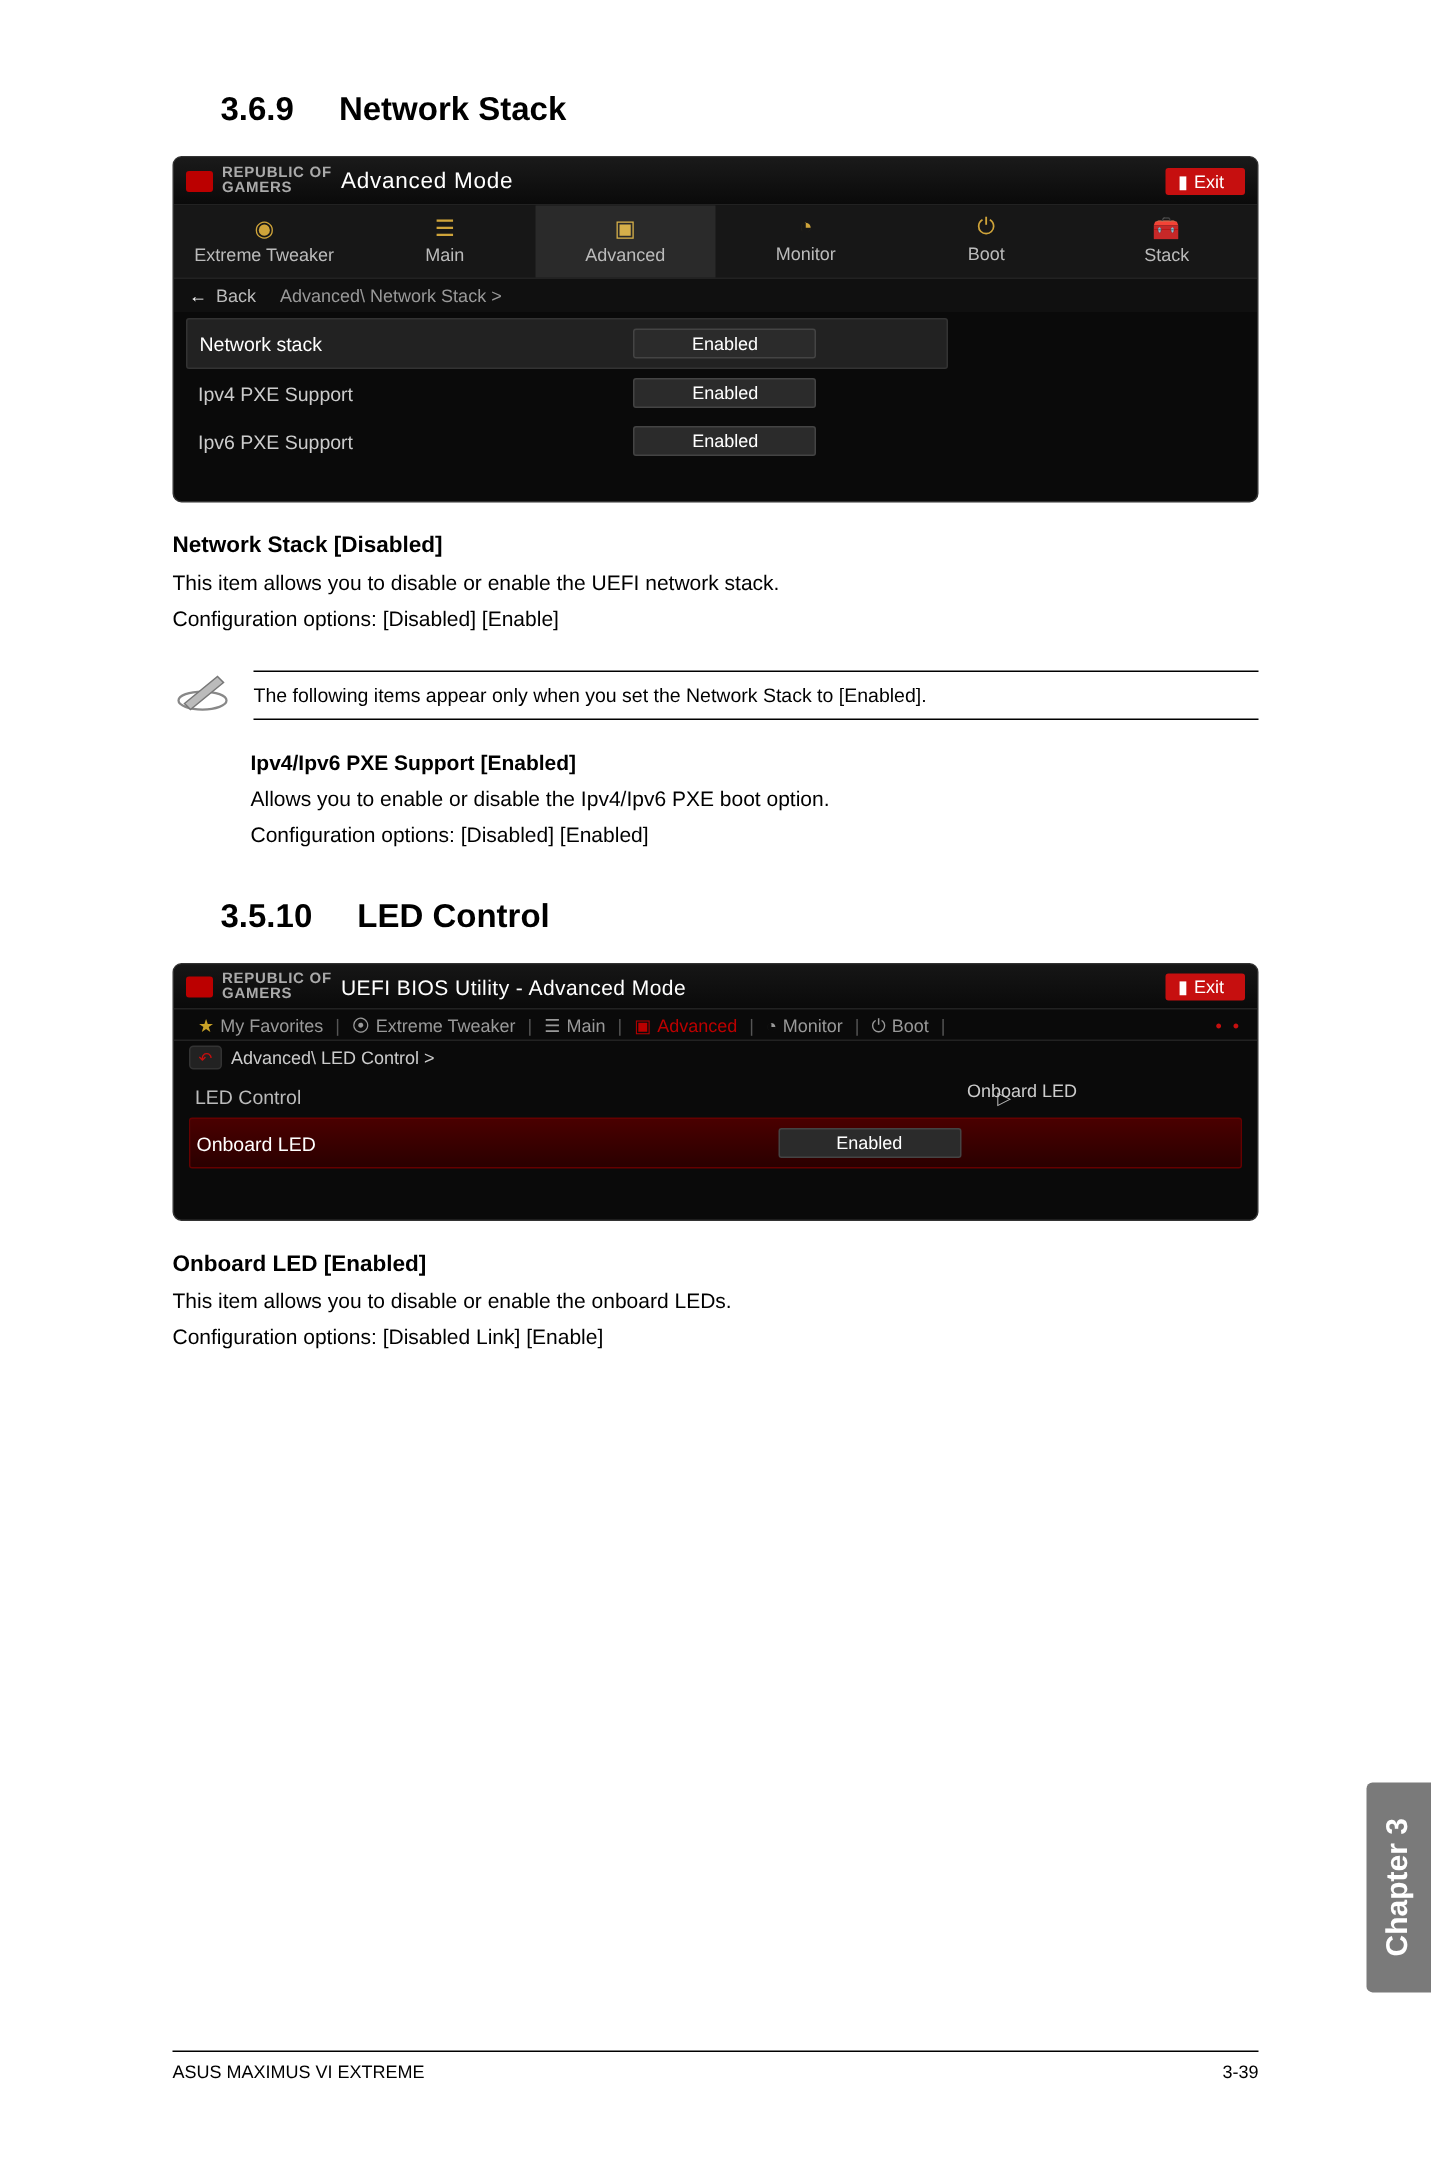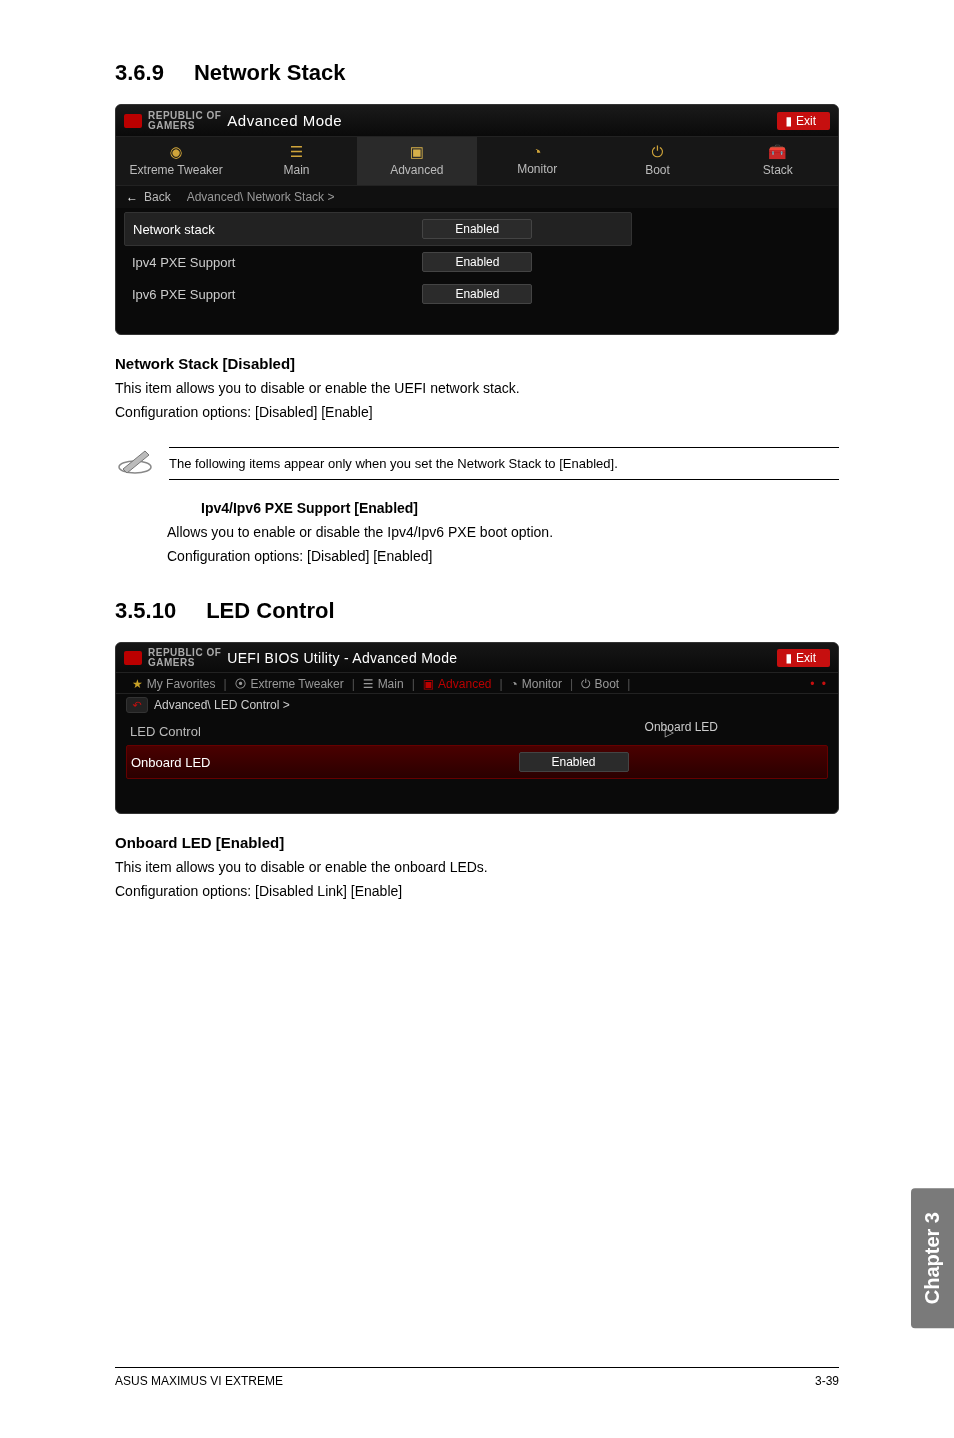--- a/index.html
+++ b/index.html
@@ -12,21 +12,21 @@
     color: #000;
   }
   .page {
     padding: 60px 115px 0 115px;
   }
   h2.section-title {
     font-size: 22px;
     font-weight: bold;
     margin-bottom: 18px;
   }
-  h2.section-title .num { display:inline-block; margin-right: 30px; }
+  h2.section-title .num { display:inline-block; margin-right: 30px; margin-left: 32px; }
   h3.sub-title {
     font-size: 15px;
     font-weight: bold;
     margin-top: 20px;
     margin-bottom: 6px;
   }
   p.body {
     font-size: 14px;
     line-height: 1.45;
     margin-bottom: 4px;
@@ -85,21 +85,21 @@
   .back-arrow { color:#fff; cursor:pointer;}
   .panel-body {
     display:flex; padding:4px 8px 24px 8px;
   }
   .row { display:flex; padding:6px 8px; align-items:center; }
   .row.hl { background:#222; border:1px solid #333; border-radius:2px;}
   .row .label { flex:0 0 59%; color:#ccc; font-size:13px;}
   .row.hl .label { color:#fff; }
   .val-box {
     background:#2b2b2b; border:1px solid #444; color:#fff;
-    padding:2px 0; width:110px; text-align:center; font-size:12px;
+    padding:2px 0; width:122px; text-align:center; font-size:12px;
     border-radius:2px;
   }
   .hint { color:#ccc; font-size:12px; line-height:1.3;}
   
   .note-row {
     display:flex; align-items:flex-start; gap:14px;
     margin: 24px 0 10px 0;
   }
   .note-icon {
     width:40px; height:28px; flex:none;
@@ -239,21 +239,21 @@
 
   <div class="note-row">
     <svg class="note-icon" viewBox="0 0 40 28">
       <ellipse cx="20" cy="20" rx="16" ry="6" fill="none" stroke="#888" stroke-width="1.5"></ellipse>
       <path d="M8 22 L30 4 L34 8 L12 26 Z" fill="#bbb" stroke="#777" stroke-width="1"></path>
     </svg>
     <div class="note-line">The following items appear only when you set the Network Stack to [Enabled].</div>
   </div>
 
   <div class="indent">
-    <h3 class="sub-title" style="font-size:14px;margin-left:34px;">Ipv4/Ipv6 PXE Support [Enabled]</h3>
+    <h3 class="sub-title" style="font-size:14px;">Ipv4/Ipv6 PXE Support [Enabled]</h3>
     <p class="body">Allows you to enable or disable the Ipv4/Ipv6 PXE boot option.</p>
     <p class="body">Configuration options: [Disabled] [Enabled]</p>
   </div>
 
   <h2 class="section-title" style="margin-top:32px;">
     <span class="num">3.5.10</span><span>LED Control</span>
   </h2>
 
   <div class="bios-panel bios2">
     <div class="topbar2">

